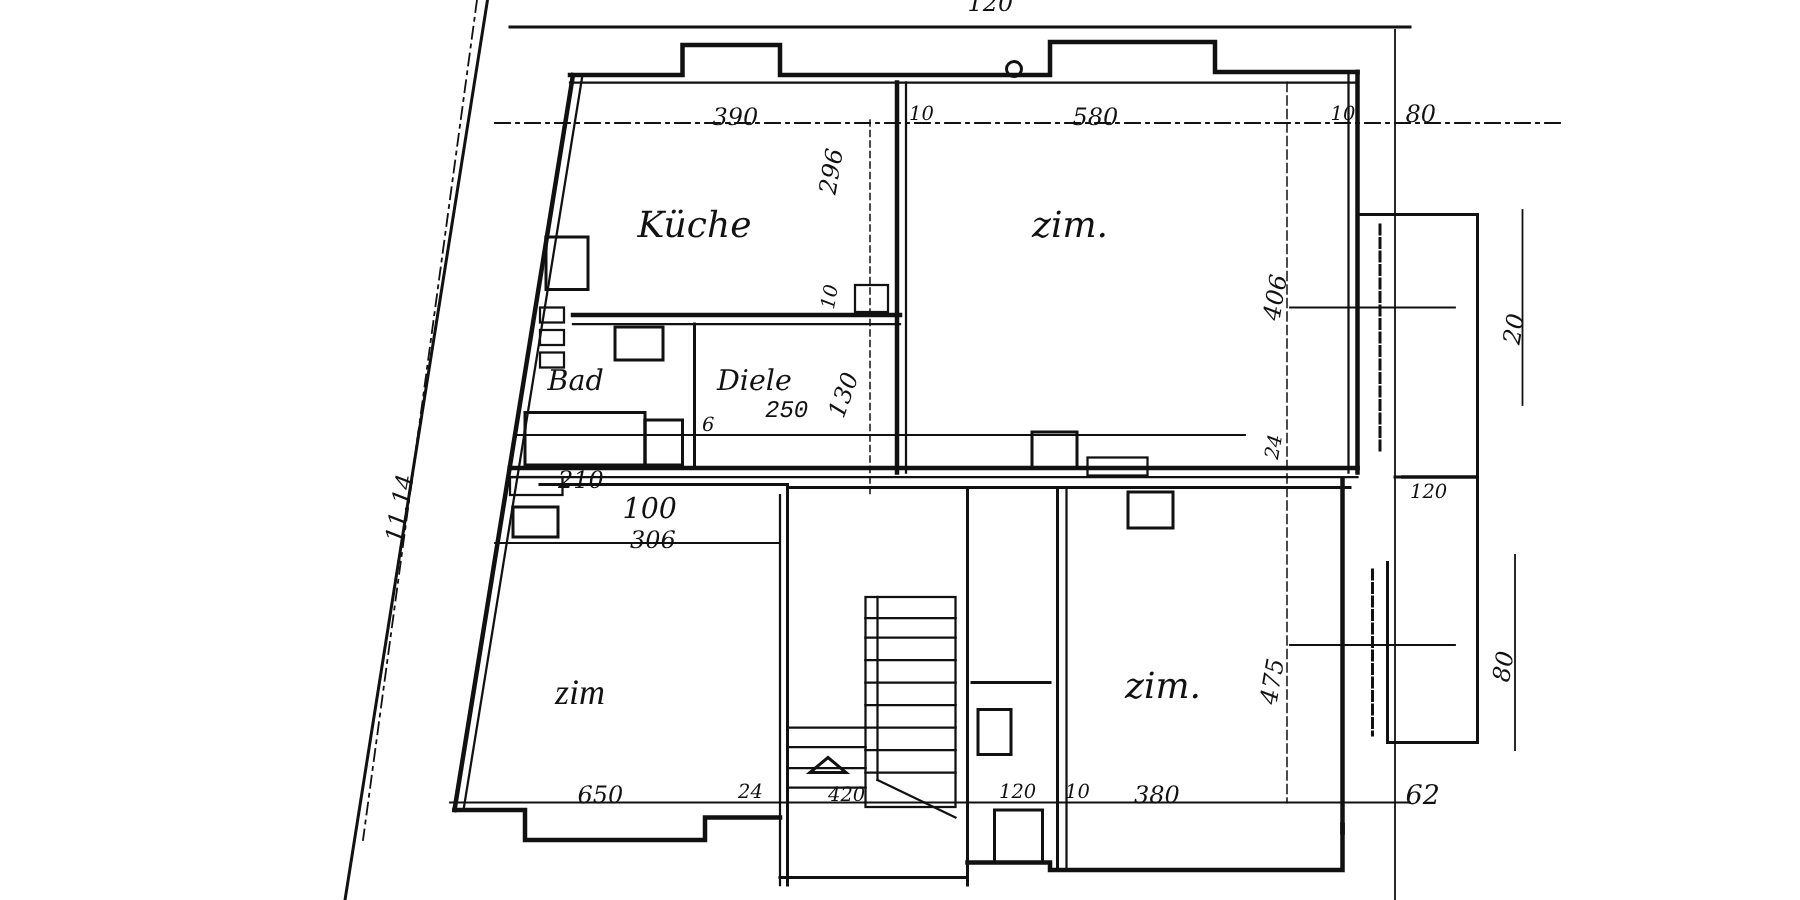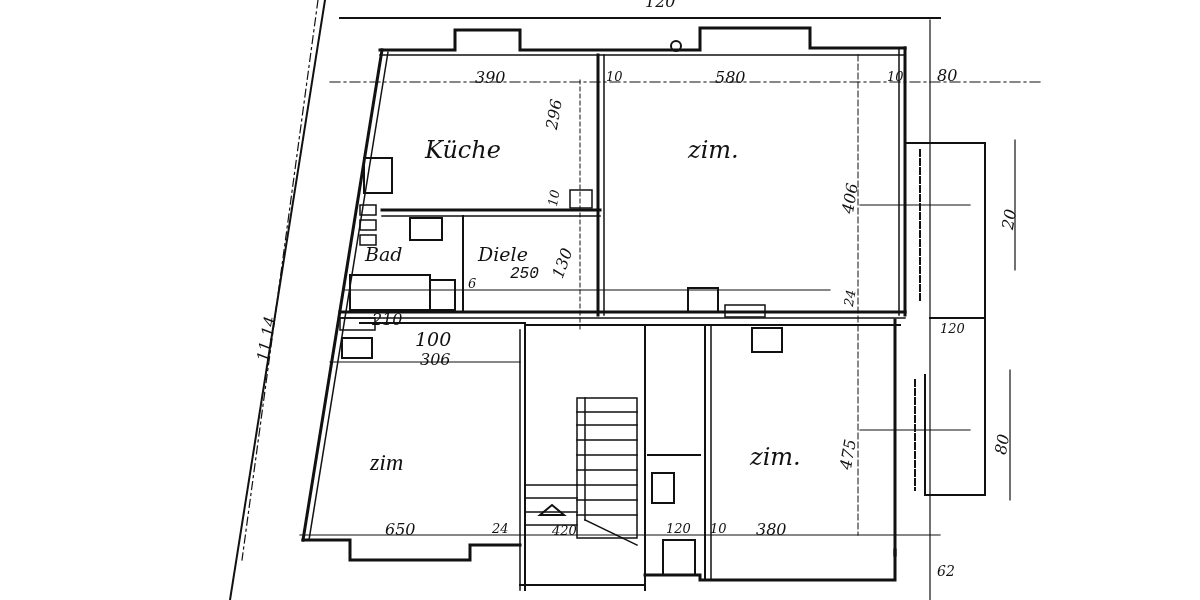--- a/index.html
+++ b/index.html
@@ -141,14 +141,14 @@
 <span class="lbl dim rot" style="left:255px;top:360px;transform:rotate(-80deg);">11.14</span>
 <span class="lbl dim" style="left:940px;top:322px;font-size:13px;">120</span>
 <span class="lbl dim rot" style="left:1000px;top:228px;transform:rotate(-80deg);">20</span>
 <span class="lbl dim rot" style="left:993px;top:453px;transform:rotate(-80deg);">80</span>
 <span class="lbl dim" style="left:385px;top:522px;">650</span>
 <span class="lbl dim" style="left:492px;top:522px;font-size:13px;">24</span>
 <span class="lbl dim" style="left:552px;top:524px;font-size:13px;">420</span>
 <span class="lbl dim" style="left:666px;top:522px;font-size:13px;">120</span>
 <span class="lbl dim" style="left:710px;top:522px;font-size:13px;">10</span>
 <span class="lbl dim" style="left:756px;top:522px;">380</span>
-<span class="lbl dim" style="left:937px;top:522px;font-size:14px;margin-top:42px;">62</span>
+<span class="lbl dim" style="left:937px;top:522px;font-size:18px;">62</span>
 <span class="lbl dim rot" style="left:838px;top:468px;transform:rotate(-80deg);">475</span>
 
 </body></html>

